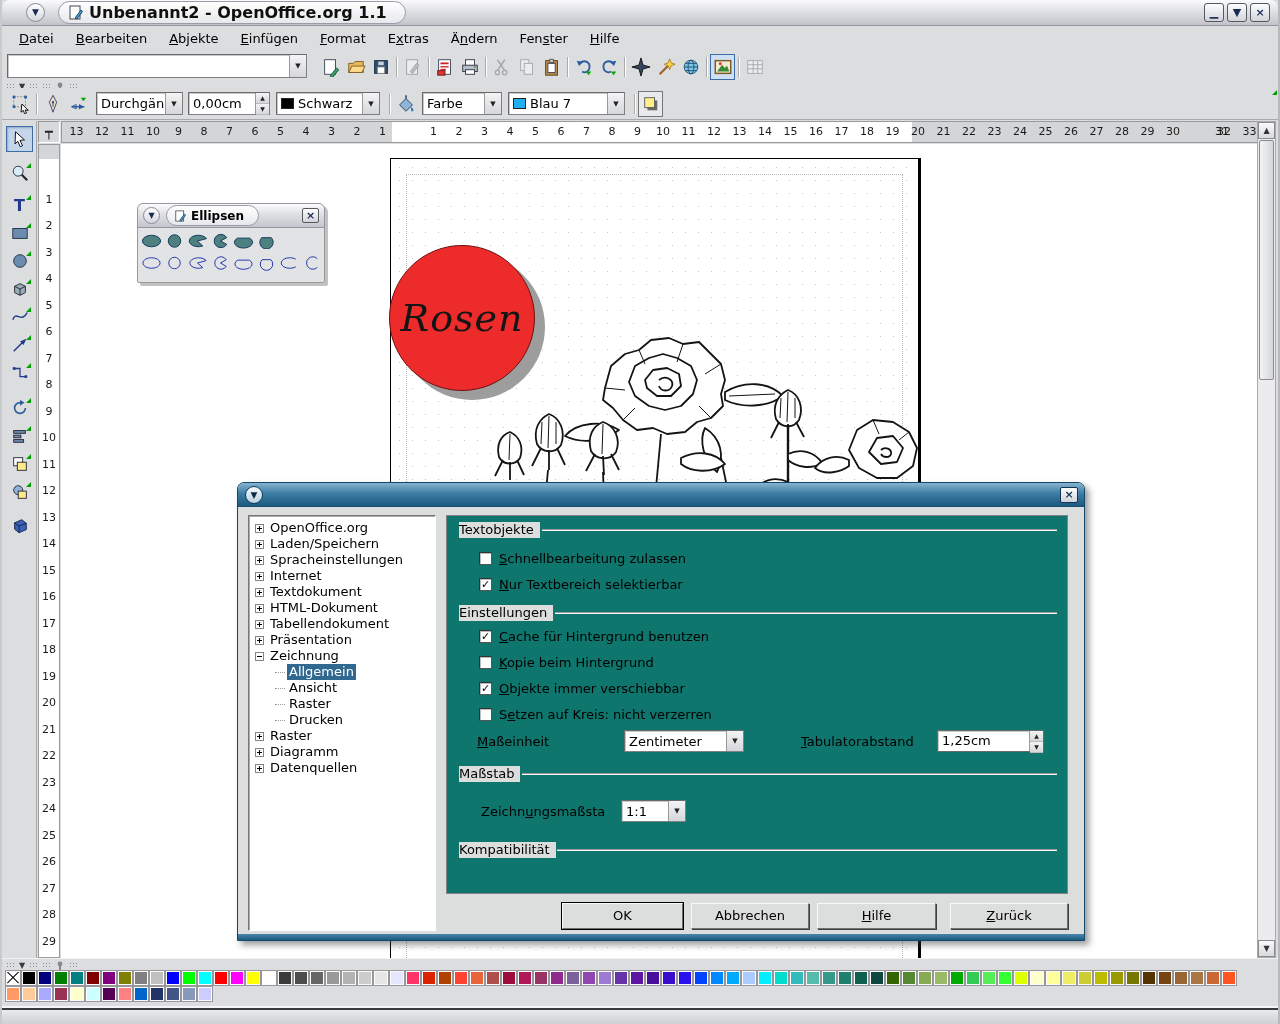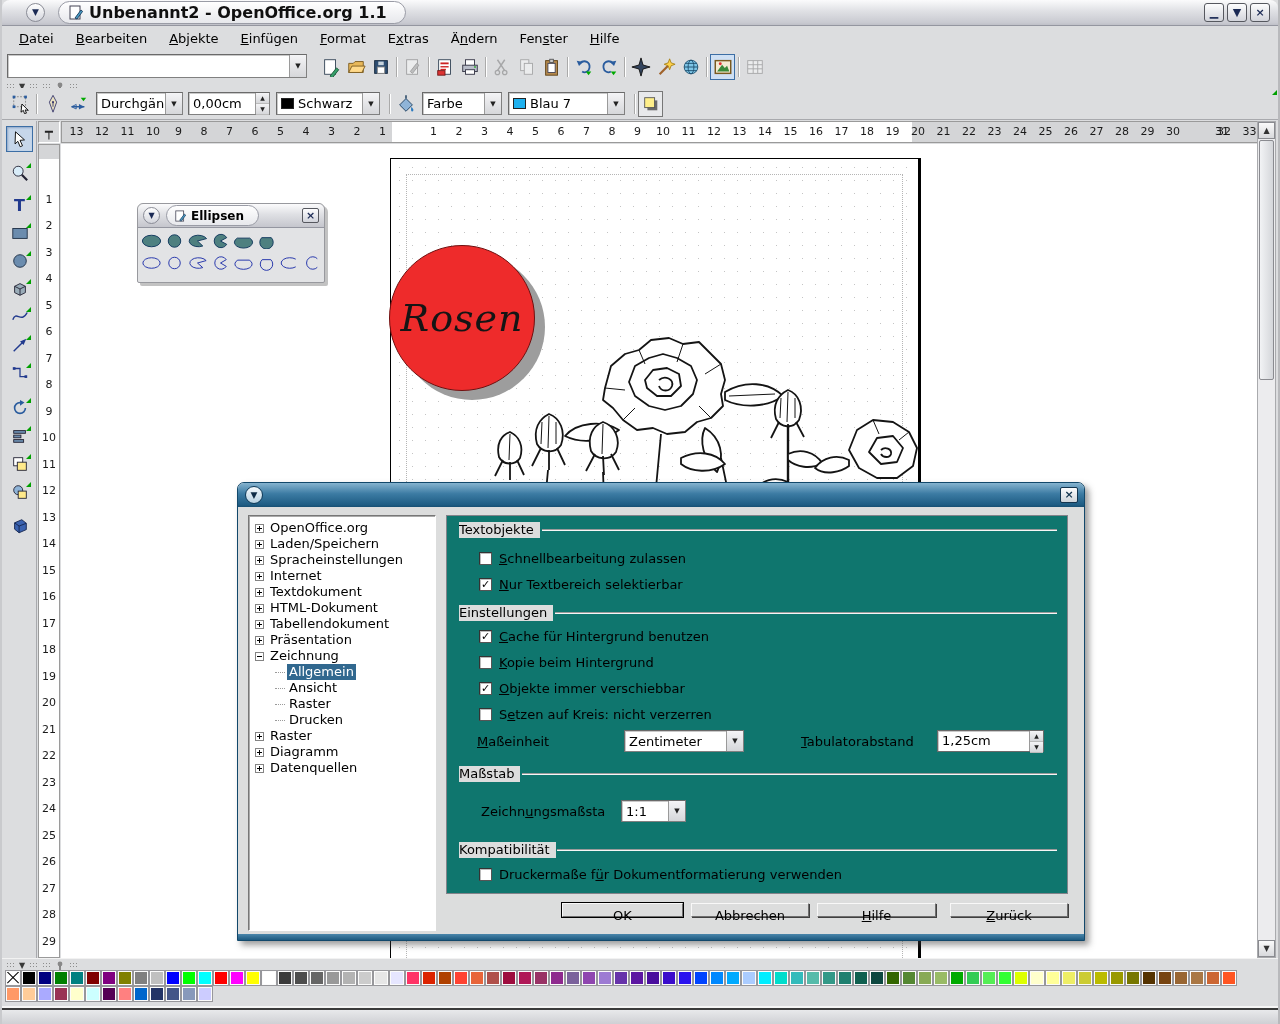--- a/index.html
+++ b/index.html
@@ -120,21 +120,21 @@
   .dlg-content { position:absolute; left:208px; top:32px; width:622px; height:379px; background:#0f766e; border:1px solid #82838a; }
   .group-caption { position:absolute; left:12px; height:16px; white-space:nowrap; background:#dcdddd; padding-right:6px; z-index:2; }
   .group-line { position:absolute; height:2px; border-top:1px solid #9a9a9a; border-bottom:1px solid #f6f6f6; right:10px; }
   .check-row { position:absolute; display:flex; align-items:center; gap:7px; height:16px; }
   .checkbox { width:13px; height:13px; background:#fff; border:1px solid #555; border-top-color:#333; border-left-color:#333;
     box-shadow:inset 1px 1px 0 #bbb; font-size:11px; line-height:12px; text-align:center; font-weight:bold; color:#000; flex:none; }
   .field-label { position:absolute; white-space:nowrap; }
   .fld-combo { position:absolute; height:22px; }
   .spinfield { position:absolute; height:22px; background:#fff; border:1px solid #6a6a6a; box-shadow:inset 1px 1px 0 #c9c9c9; display:flex; }
   .spinfield .val { flex:1; padding:2px 4px; }
-  .dlg-buttons .btn { position:absolute; top:0; height:14px; background:#dcdddd; border:1px solid #f8f8f8; border-right-color:#6f6f6f; border-bottom-color:#6f6f6f; box-shadow:1px 1px 0 #404040; text-align:center; line-height:24px; }
+  .dlg-buttons .btn { position:absolute; top:0; height:26px; background:#dcdddd; border:1px solid #f8f8f8; border-right-color:#6f6f6f; border-bottom-color:#6f6f6f; box-shadow:1px 1px 0 #404040; text-align:center; line-height:24px; }
   .dlg-buttons { position:absolute; left:0; top:420px; width:100%; height:28px; }
   .btn.default { outline:1px solid #000; }
 
   
   .colorbar { position:absolute; left:0; bottom:16px; width:100%; height:50px; background:#dcdddf; border-top:1px solid #f2f2f2; }
   .swatch-rows { position:absolute; left:4px; top:12px; }
   .swatch-row { display:flex; gap:2px; margin-bottom:2px; }
   .swatch { width:14px; height:14px; border:1px solid #fbfbfb; box-shadow:0 0 0 1px #97979b; flex:none; }
   .swatch.none-fill { background:#fff; position:relative; overflow:hidden; }
   .swatch.none-fill::before, .swatch.none-fill::after { content:""; position:absolute; left:-2px; right:-2px; top:5px; height:1px; background:#000; }
@@ -832,24 +832,20 @@
       <div class="group-caption" style="top:250px;">Maßstab</div>
       <div class="group-line" style="top:257px; left:75px;"></div>
       <div class="field-label" style="left:18px; top:288px;margin-left:16px;"><span>Zeichn</span><span class="accel-key">u</span><span>ngsmaßsta</span></div>
       <div class="combo fld-combo" style="left:174px; top:284px; width:65px;">
         <span class="val">1:1</span>
         <span class="drop">▼</span>
       </div>
 
       <div class="group-caption" style="top:326px;">Kompatibilität</div>
       <div class="group-line" style="top:333px; left:110px;"></div>
-      <div class="check-row" style="left:32px; top:350px;">
-          <span class="checkbox"></span>
-          <span><span>Druckermaße f</span><span class="accel-key">ü</span><span>r Dokumentformatierung verwenden</span></span>
-        </div>
     </div>
 
     <div class="dlg-buttons">
       <div class="btn default" style="left:324px; width:121px;">OK</div>
       <div class="btn" style="left:453px; width:118px;">Abbrechen</div>
       <div class="btn" style="left:579px; width:119px;"><span></span><span class="accel-key">H</span><span>ilfe</span></div>
       <div class="btn" style="left:712px; width:118px;"><span></span><span class="accel-key">Z</span><span>urück</span></div>
     </div>
 
     <div class="dlg-bottom"></div>

